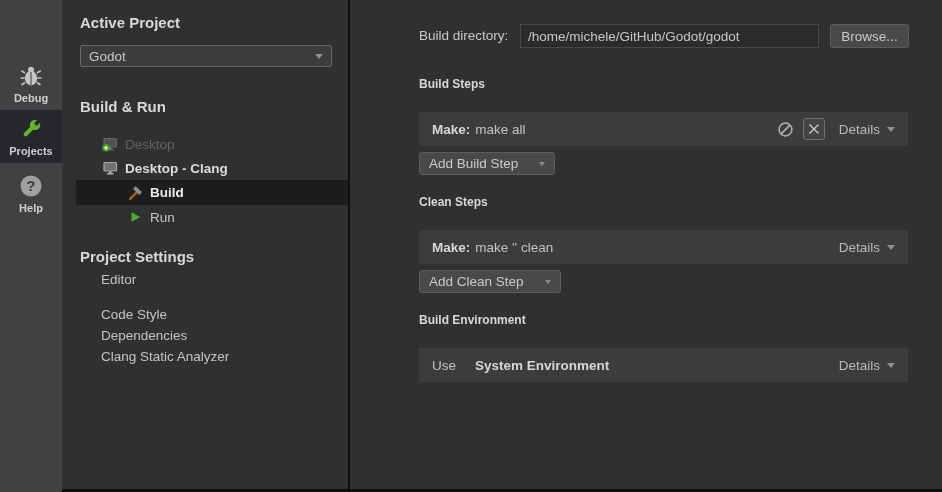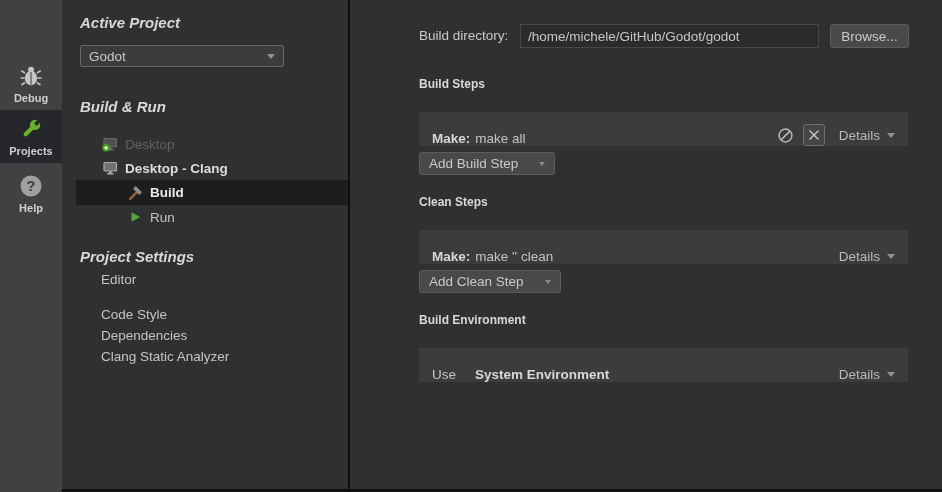--- a/index.html
+++ b/index.html
@@ -12,22 +12,22 @@
   
   .sidebar{position:absolute;left:0;top:0;width:62px;height:492px;background:#3f4143;}
   .mode{position:absolute;left:0;width:62px;height:53px;display:flex;flex-direction:column;
         align-items:center;justify-content:center;gap:3px;}
   .mode.selected{background:#26272a;}
   .mode-label{font-size:11px;font-weight:bold;color:#cfd1d1;}
   .mode.disabled .mode-label{color:#5d6062;}
   .mode svg{display:block;}
   
   .tree{position:absolute;left:62px;top:0;width:286px;height:492px;background:#2e3031;}
-  .panel-title{position:absolute;left:18px;font-size:15px;font-weight:bold;color:#d7d9d9;font-style:italic;}
-  .combo{position:absolute;left:18px;top:45px;width:204px;height:22px;background:#3a3c3e;
+  .panel-title{position:absolute;left:18px;font-size:15px;font-weight:bold;color:#d7d9d9;}
+  .combo{position:absolute;left:18px;top:45px;width:252px;height:22px;background:#3a3c3e;
          border:1px solid #656769;border-radius:2px;display:flex;align-items:center;
          padding:0 8px;box-sizing:border-box;cursor:default;}
   .combo-text{font-size:13.5px;color:#c6c8c8;flex:1;}
   .arrow-down{width:0;height:0;border-left:4px solid transparent;border-right:4px solid transparent;
               border-top:5px solid #8e9092;}
   .tree-item{position:absolute;height:24px;display:flex;align-items:center;font-size:13.5px;color:#c3c5c5;}
   .tree-item .ti-icon{width:16px;height:16px;margin-right:7px;flex:0 0 auto;}
   .tree-item.bold{font-weight:bold;color:#dcdede;}
   .tree-item.disabled{color:#606365;}
   .sel-row{position:absolute;left:14px;top:180px;width:272px;height:25px;background:#1c1d1f;}
@@ -41,21 +41,21 @@
              font-size:13.5px;color:#c9cbcb;}
   .dir-input{position:absolute;left:170px;top:24px;width:299px;height:24px;box-sizing:border-box;
              background:#292b2c;border:1px solid #454748;color:#c6c8c8;font-size:13.5px;
              font-family:"Liberation Sans",sans-serif;padding:0 7px;outline:none;}
   .btn{background:#47494a;border:1px solid #5a5c5d;border-radius:3px;color:#c9cbcb;
        font-size:13.5px;font-family:"Liberation Sans",sans-serif;display:flex;align-items:center;
        justify-content:center;box-sizing:border-box;cursor:default;}
   .browse-btn{position:absolute;left:480px;top:24px;width:79px;height:24px;}
   .section-title{position:absolute;left:69px;font-size:12px;font-weight:bold;color:#d7d9d9;}
   .step-row{position:absolute;left:69px;width:489px;height:34px;background:#3a3c3d;
-            display:flex;align-items:flex-end;padding:0 13px;box-sizing:border-box;
+            display:flex;align-items:center;padding:0 13px;box-sizing:border-box;
             font-size:13.5px;color:#c3c5c5;}
   .step-prefix{font-weight:bold;color:#d6d8d8;margin-right:5px;}
   .row-right{margin-left:auto;display:flex;align-items:center;gap:9px;}
   .details-btn{display:flex;align-items:center;gap:7px;color:#b9bbbb;font-size:13.5px;cursor:default;}
   .details-btn .arrow-down{border-top-color:#909294;}
   .xbtn{width:22px;height:22px;border:1px solid #6e7072;border-radius:3px;background:#434546;
         display:flex;align-items:center;justify-content:center;box-sizing:border-box;cursor:default;}
   .iconbtn{display:flex;align-items:center;justify-content:center;cursor:default;}
   .add-btn{position:absolute;height:23px;padding:0 9px;gap:21px;}
   .add-btn .arrow-down{border-top-width:4px;border-left-width:3.5px;border-right-width:3.5px;

